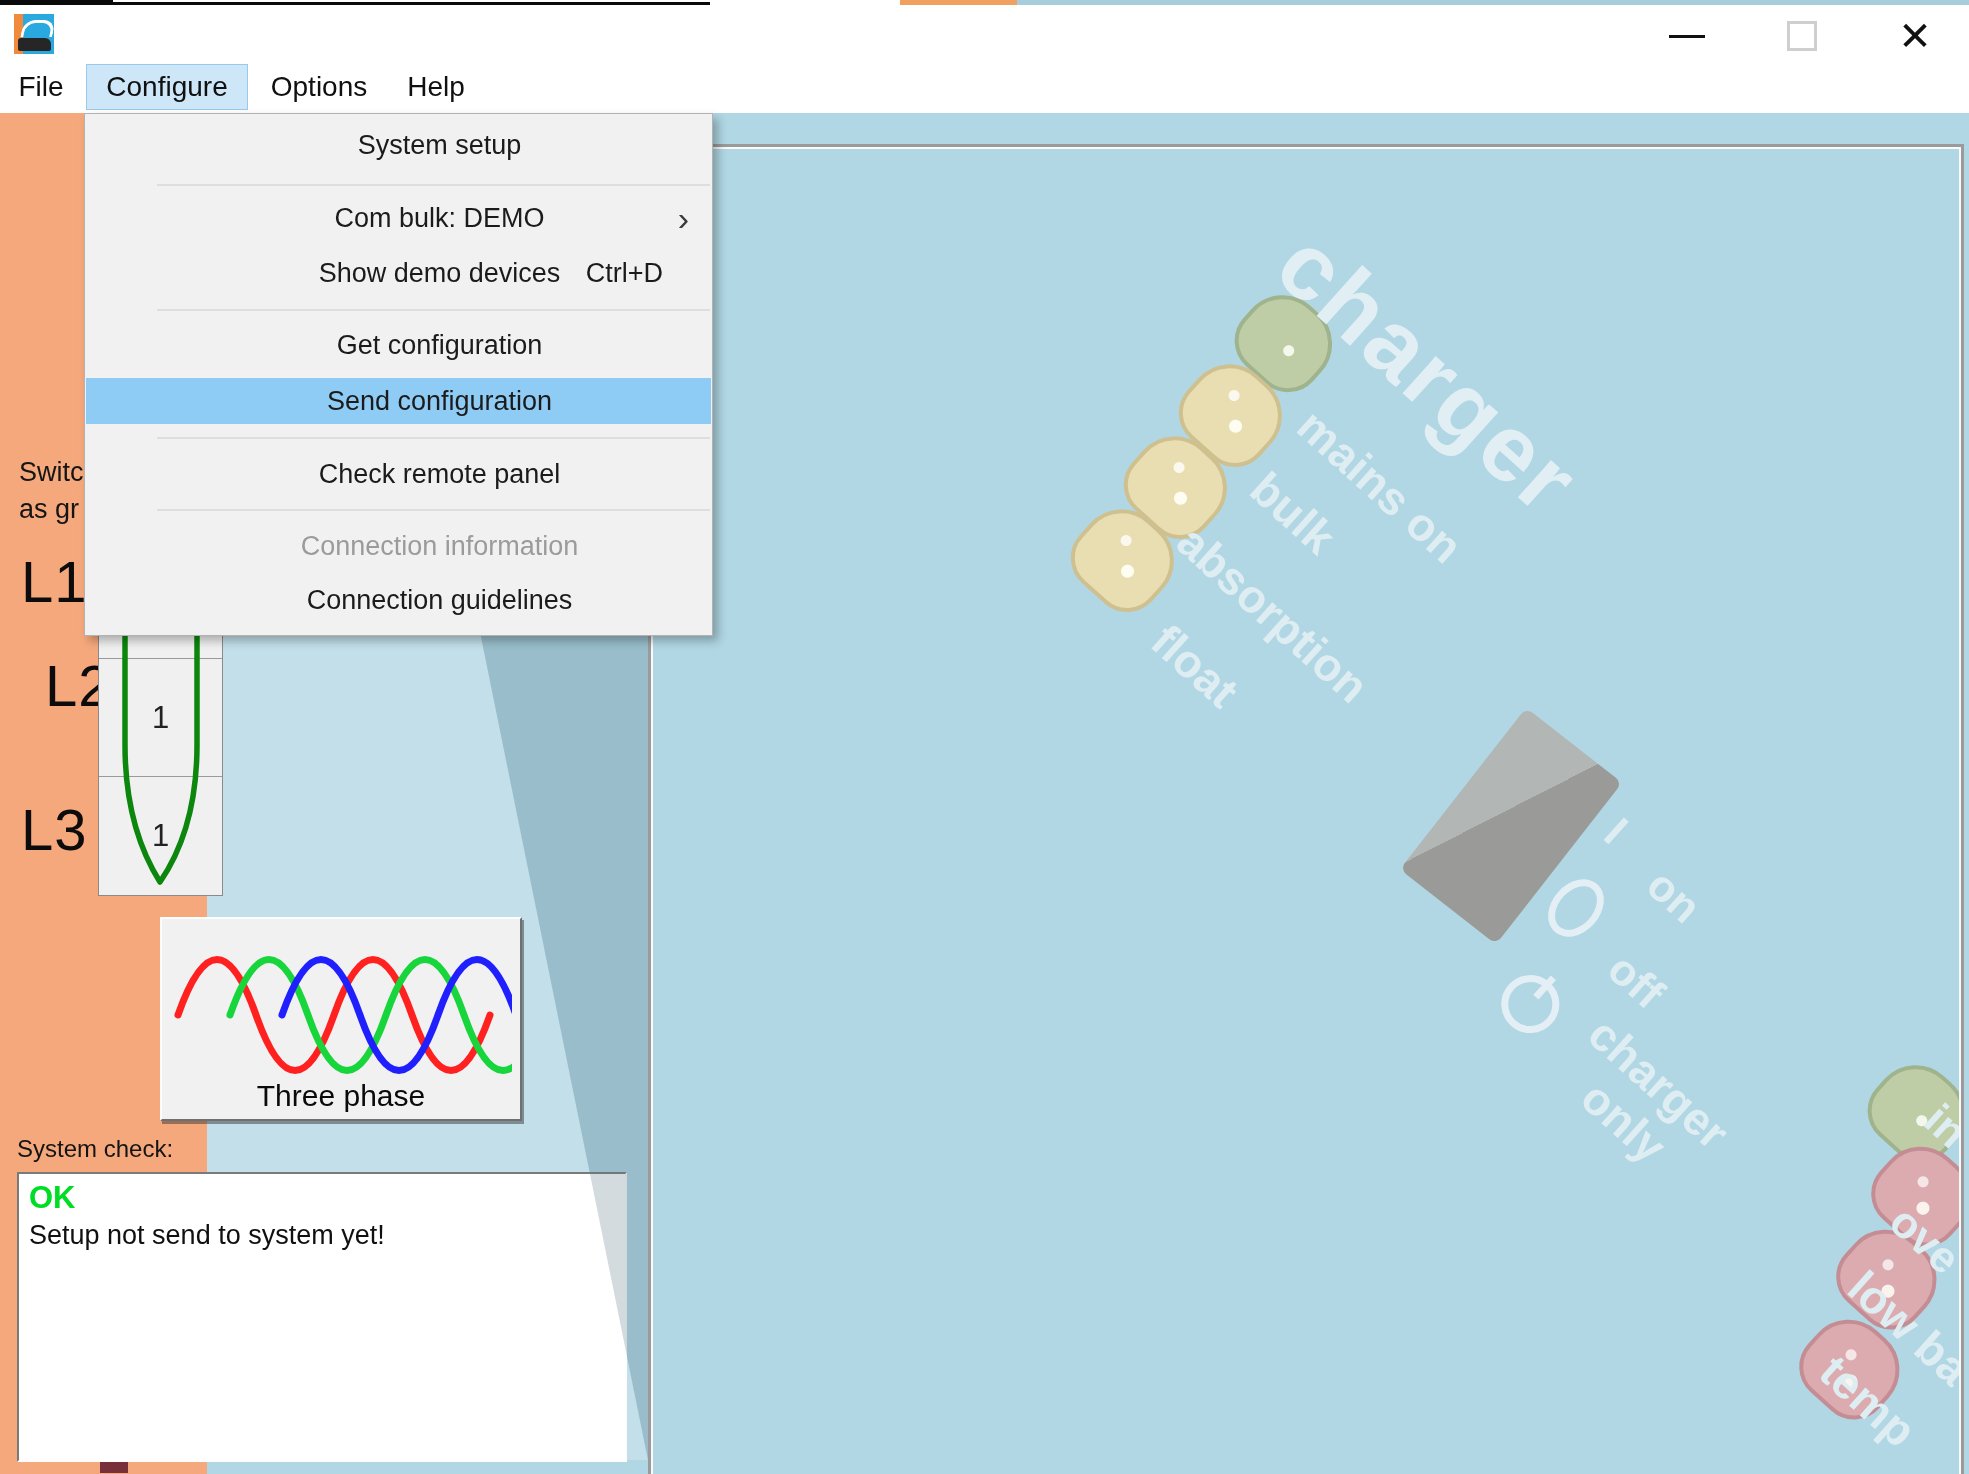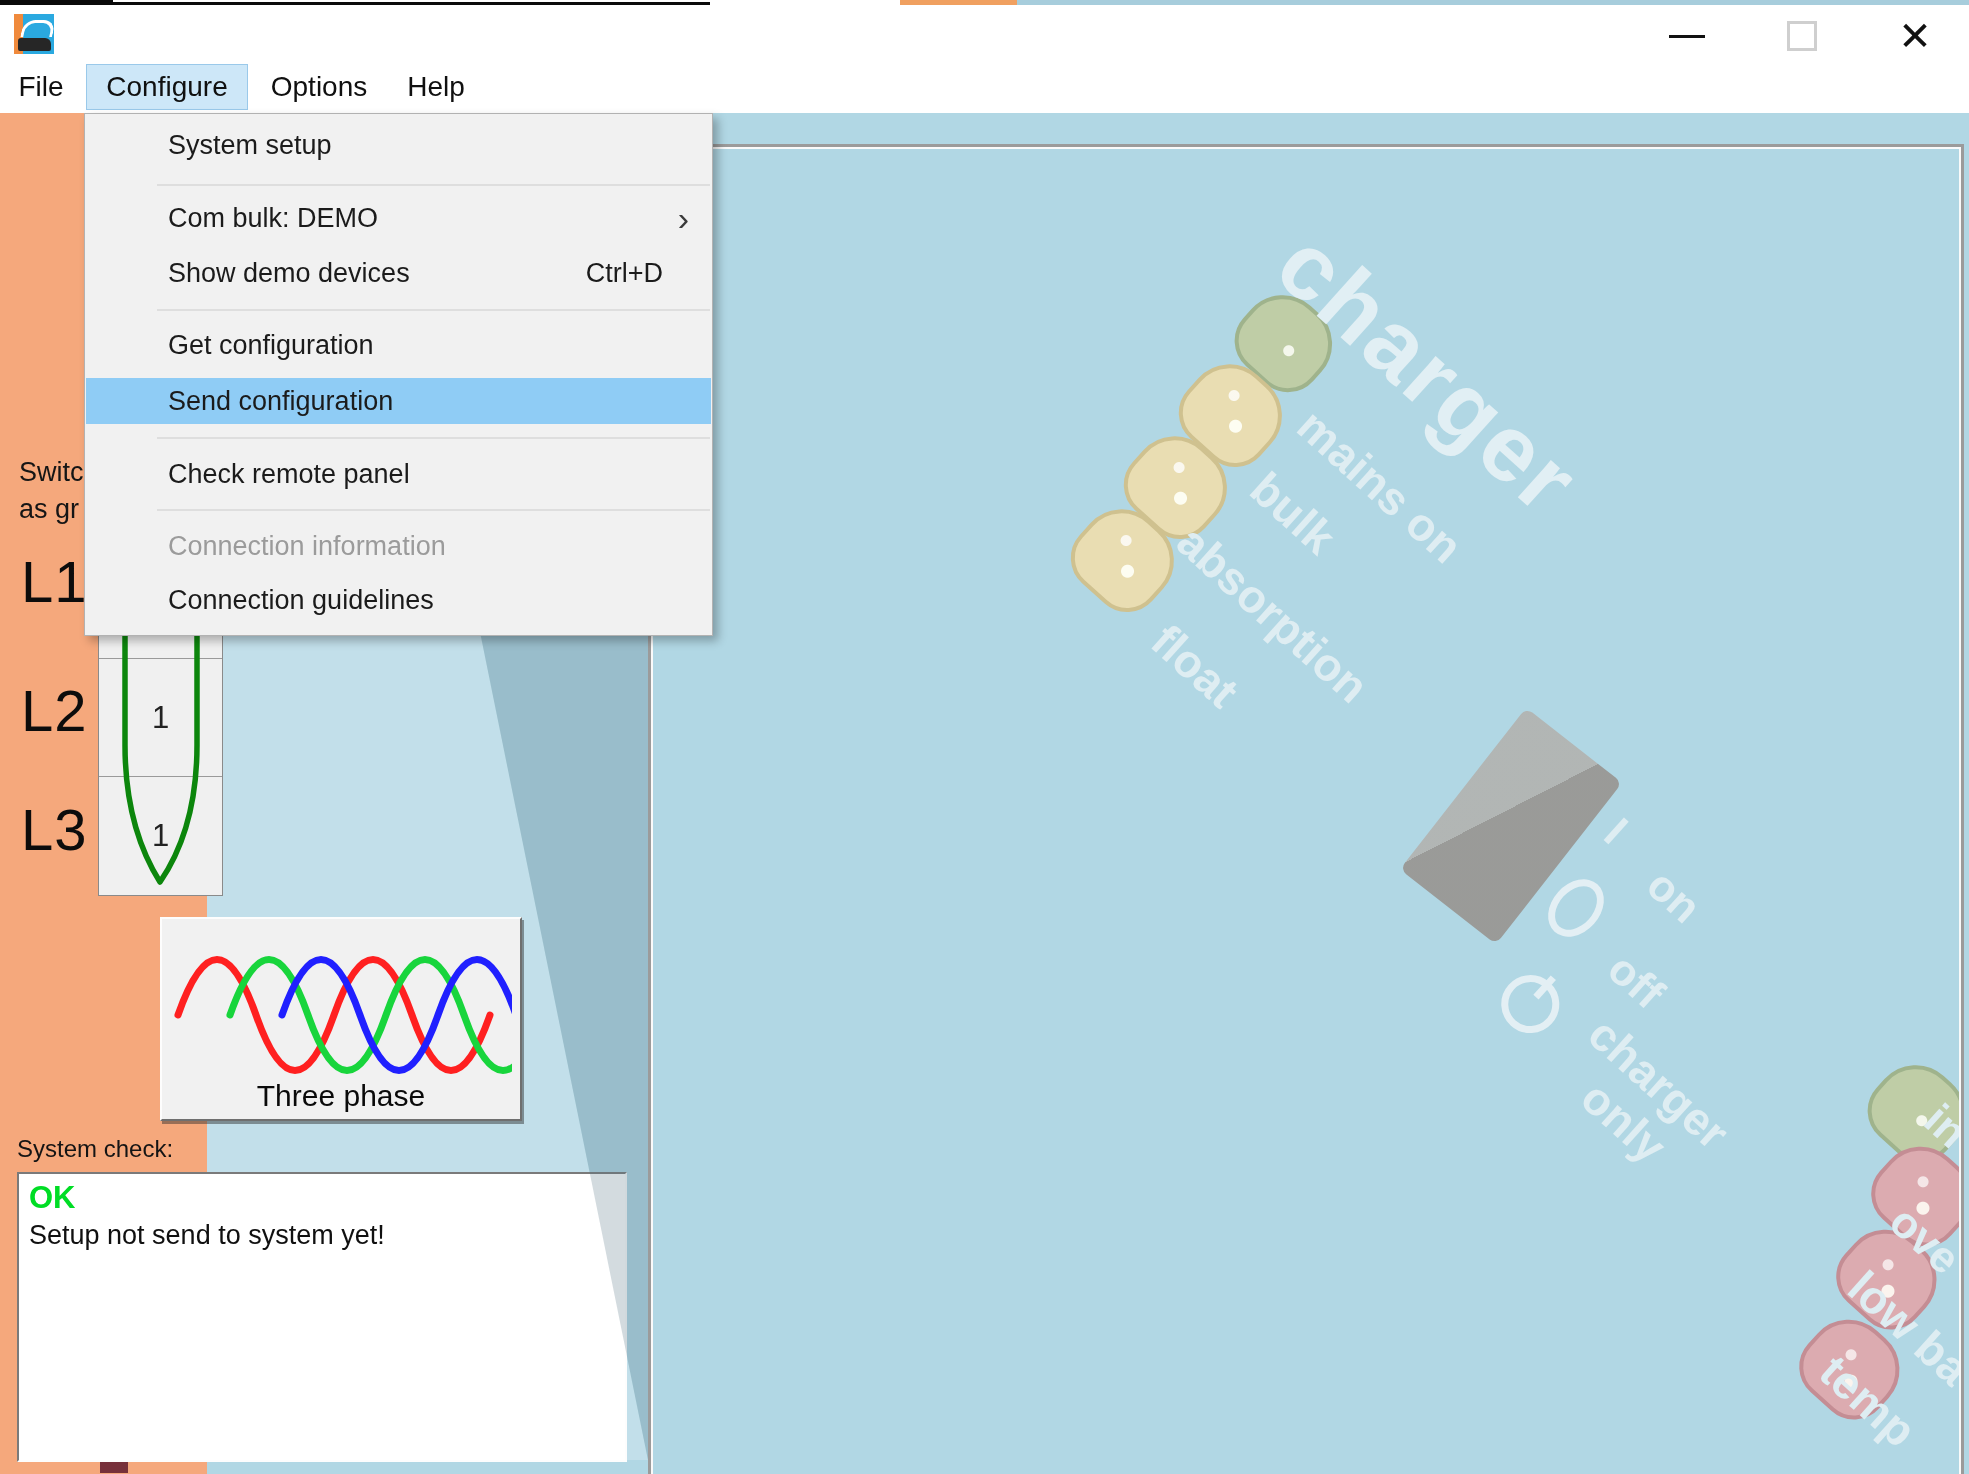--- a/index.html
+++ b/index.html
@@ -47,21 +47,21 @@
   #wedge-dark{position:absolute;left:207px;top:521px;width:441px;height:826px;
       background:rgba(84,115,130,0.26);
       clip-path:polygon(62% 0,100% 0,100% 100%);z-index:4;pointer-events:none;}
 
   
   .clip-text{position:absolute;left:19px;font-size:27px;color:#151515;z-index:3;}
   #clip1{top:344px;text-align:center;}
   #clip2{top:381px;}
   .phase-label{position:absolute;left:21px;font-size:58px;color:#0c0c0c;z-index:3;letter-spacing:1px;}
   #lab-l1{top:435px;}
-  #lab-l2{top:564px;}
+  #lab-l2{top:539px;margin-left:24px;}
   #lab-l3{top:683px;}
 
   
   #phase-column{position:absolute;left:98px;top:427px;width:123px;height:354px;
       background:#f0f0f0;border:1px solid #8a8a8a;z-index:3;}
   .phase-cell{position:absolute;left:0;width:123px;height:117px;border-bottom:1px solid #9a9a9a;
       display:flex;align-items:center;justify-content:center;font-size:31px;color:#222;}
   .phase-cell:last-child{border-bottom:none;}
   #cell-0{top:0;}
   #cell-1{top:118px;}
@@ -108,21 +108,21 @@
   .wm-small{font-size:44px;font-weight:600;}
   #wm-off-symbol{position:absolute;width:34px;height:50px;border:7px solid #e3eff4;border-radius:50%;
       transform:translate(-50%,-50%) rotate(42deg);}
   #wm-power-symbol{position:absolute;width:50px;height:50px;transform:translate(-50%,-50%) rotate(42deg);}
   #wm-power-symbol .ring{position:absolute;left:0;top:6px;width:44px;height:44px;border:7px solid #e3eff4;border-radius:50%;}
   #wm-power-symbol .stem{position:absolute;left:25px;top:0;width:7px;height:26px;background:#e3eff4;}
   #wm-charger-only{font-size:46px;font-weight:600;white-space:normal;width:190px;text-align:center;line-height:1.12;}
 
   
   #dropdown{position:absolute;left:84px;top:113px;width:627px;height:521px;background:#f1f1f1;
-      border:1px solid #b2b2b2;box-shadow:5px 5px 9px rgba(0,0,0,0.28);z-index:10;}
+      border:1px solid #b2b2b2;box-shadow:5px 5px 9px rgba(0,0,0,0.28);z-index:10;text-align:center;}
   .dd-item{position:absolute;left:1px;right:1px;height:55px;line-height:55px;padding-left:82px;
       font-size:27px;color:#1b1b1b;box-sizing:border-box;}
   .dd-sep{position:absolute;left:72px;right:2px;height:0;border-top:2px solid #dedede;}
   #dd-0{top:4px;}
   #dd-sep-0{top:70px;}
   #dd-1{top:77px;}
   #dd-2{top:132px;}
   #dd-sep-1{top:195px;}
   #dd-3{top:204px;}
   #dd-4{top:264px;height:46px;line-height:46px;background:#8fccf5;}

